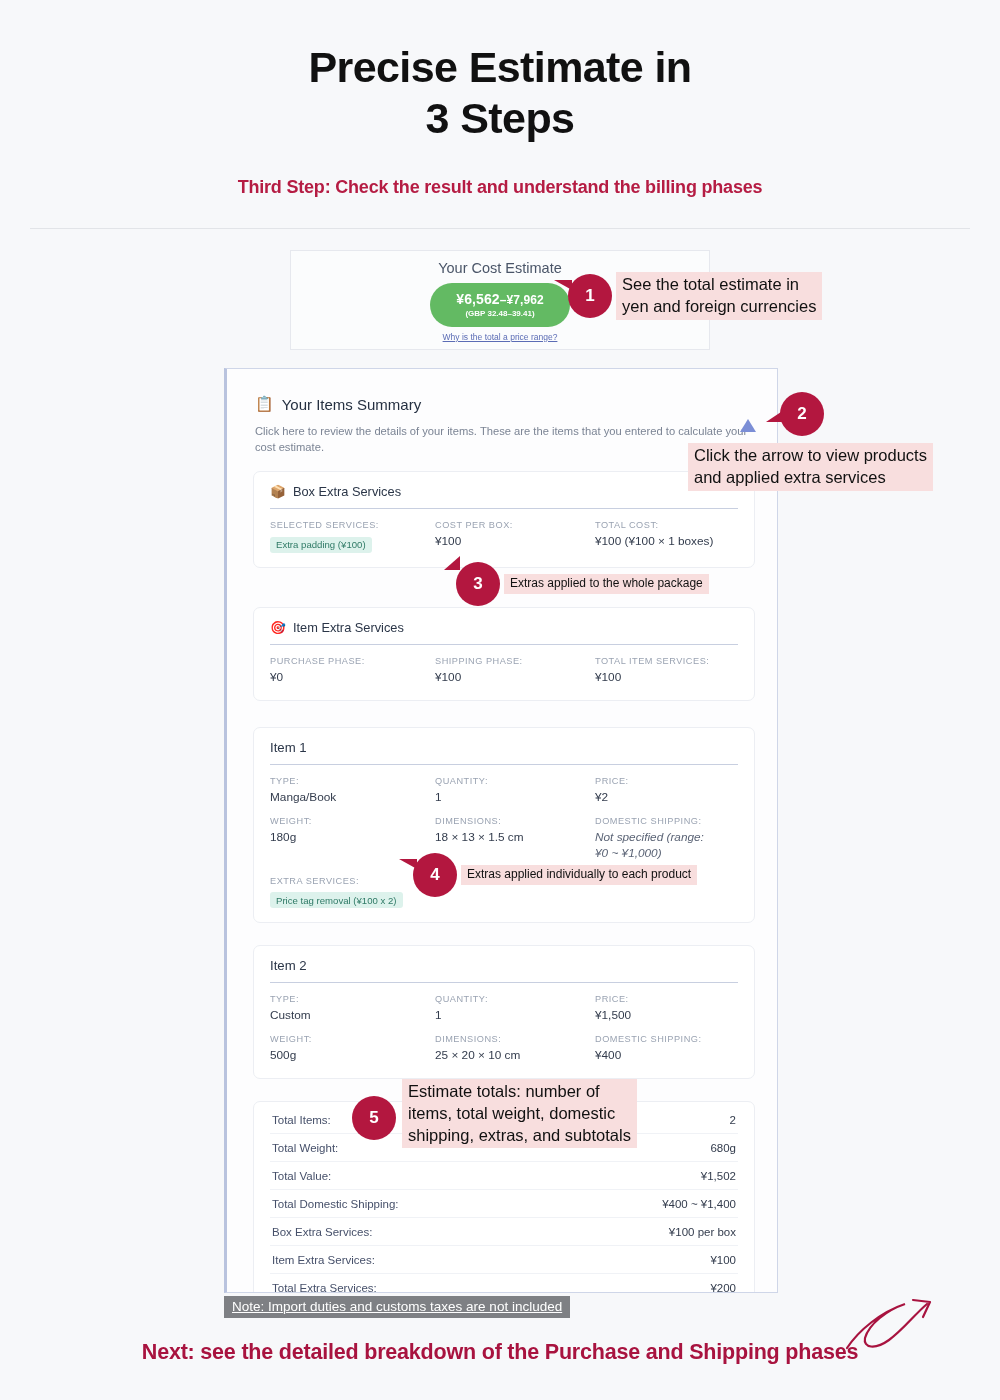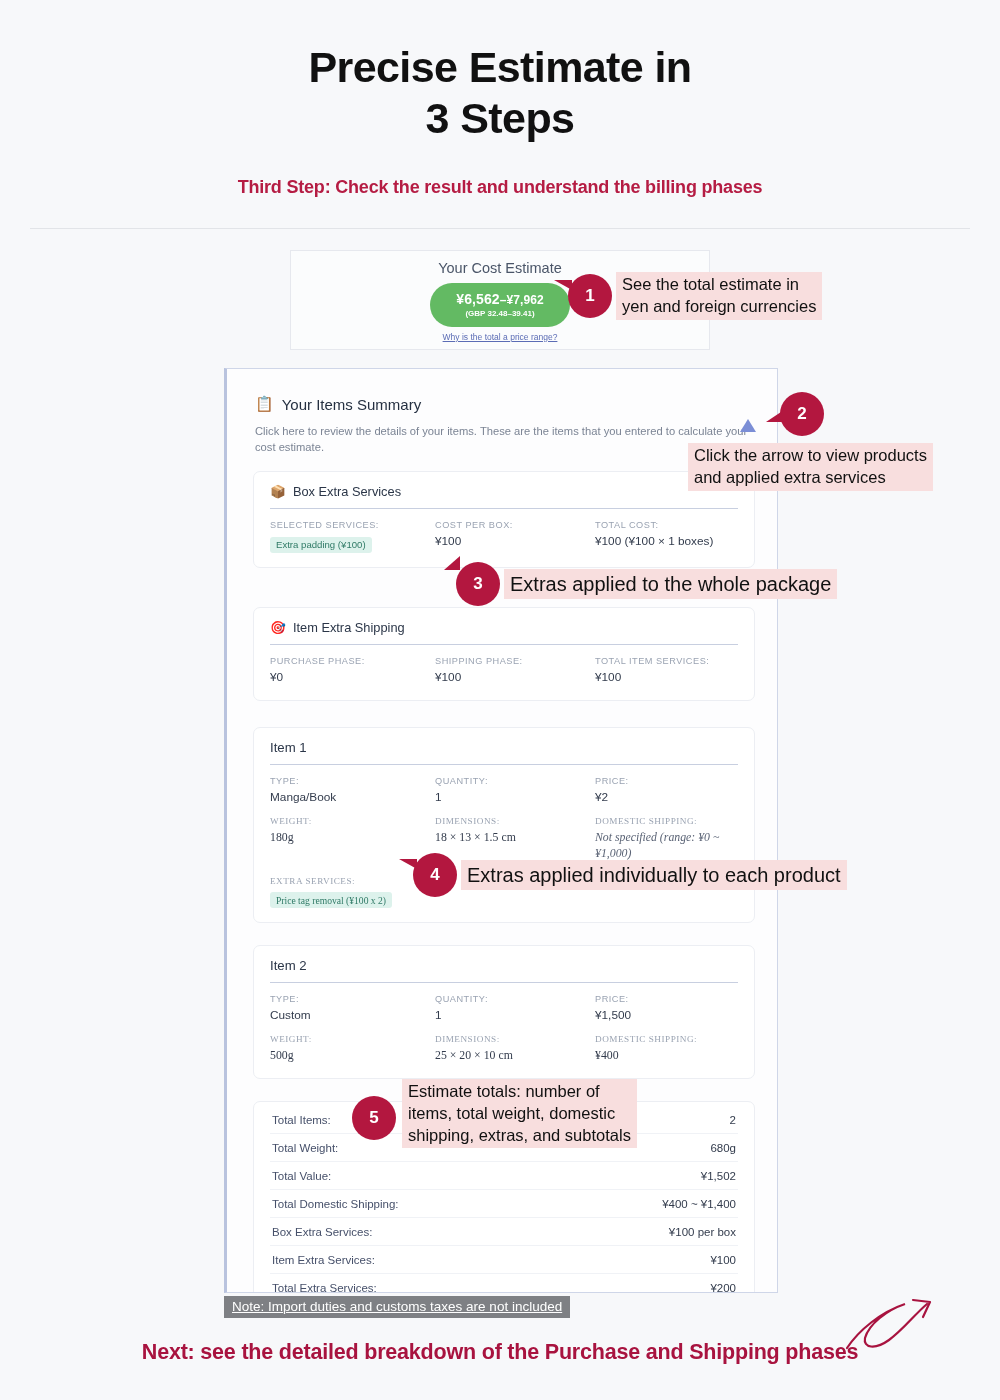--- a/index.html
+++ b/index.html
@@ -134,21 +134,21 @@
   .val { font-size: 11.8px; color: #333c4d; line-height: 1.35; }
   .val.italic { font-style: italic; color: #5a6375; }
   .chip {
     display: inline-block;
     background: #ddf2ec;
     color: #2f7a66;
     font-size: 9.6px;
     border-radius: 3px;
     padding: 2.5px 6px;
   }
-  .row2 { margin-top: 10px; font-family: Liberation Serif, serif; }
+  .row2 { margin-top: 10px; }
 
   .item-title {
     font-size: 13.2px; color: #2b3648;
     padding-bottom: 9px;
   }
 
   
   .totals {
     margin: 0 22px 0 26px;
     background: #ffffff;
@@ -200,21 +200,21 @@
   }
   .ctext {
     background: #f8dede;
     color: #111111;
     font-size: 16.5px;
     line-height: 1.32;
     padding: 2px 6px;
     margin-left: 4px;
     white-space: pre-line;
   }
-  .ctext.small { font-size: 20px; }
+  .ctext.small { font-size: 12px; }
 
   
   .note {
     position: absolute;
     left: 224px; top: 1296px;
     background: #7e8084;
     color: #ffffff;
     font-size: 13.5px;
     padding: 3px 8px 4px;
     text-decoration: underline;
@@ -280,21 +280,21 @@
         <div class="col">
           <div class="lbl">TOTAL COST:</div>
           <div class="val">¥100 (¥100 × 1 boxes)</div>
         </div>
       </div>
     </div>
 
     <div class="sec" style="margin-top:39px;">
       <div class="sec-head">
         <span>🎯</span>
-        <span>Item Extra Shipping</span>
+        <span>Item Extra Services</span>
       </div>
       <div class="sec-rule"></div>
       <div class="cols">
         <div class="col c1">
           <div class="lbl">PURCHASE PHASE:</div>
           <div class="val">¥0</div>
         </div>
         <div class="col c2">
           <div class="lbl">SHIPPING PHASE:</div>
           <div class="val">¥100</div>

